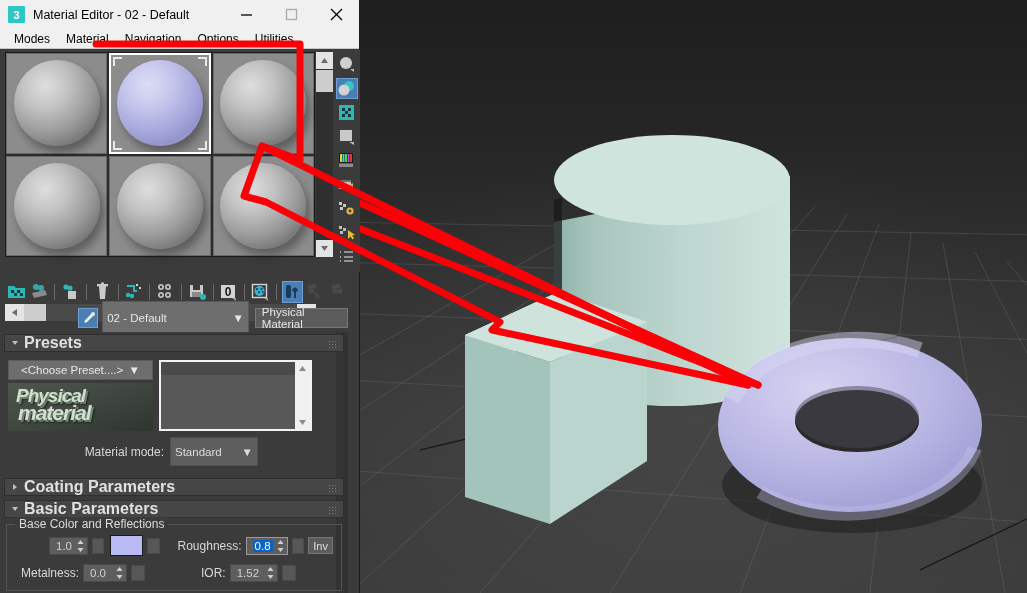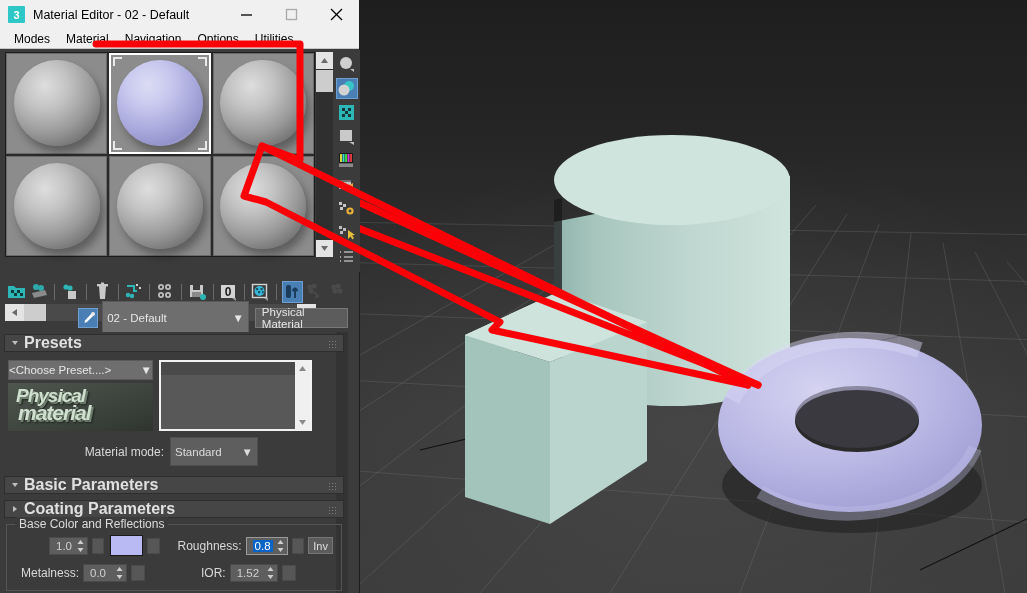--- a/index.html
+++ b/index.html
@@ -171,21 +171,21 @@
     position: absolute; right: 6px; top: 5px; width: 9px; height: 8px;
     background-image: radial-gradient(#8a8a8a 40%, transparent 41%);
     background-size: 3px 3px; opacity: .8;
   }
   .rollout-body { padding: 4px 8px 6px 8px; }
 
   .preset-row { display: flex; gap: 6px; margin-top: 4px; }
   .preset-combo {
     width: 145px; height: 20px; background: #6e6e6e; border: 1px solid #5a5a5a;
     display: flex; align-items: center; justify-content: space-between;
-    padding: 0 0; color: #e6e6e6; font-size: 11.5px;
+    padding: 0 12px; color: #e6e6e6; font-size: 11.5px;
   }
   .preset-img {
     width: 145px; height: 48px; margin-top: 3px;
     background: linear-gradient(160deg, #4e564e 0%, #3e453e 55%, #2f342f 100%);
     display: flex; align-items: center; justify-content: center;
     overflow: hidden; position: relative;
   }
   .preset-img .l1, .preset-img .l2 {
     position: absolute; font-weight: bold; font-style: italic;
     color: #cfe0cf; text-shadow: 2px 2px 0 #6e7d6e, 3px 3px 2px #1e231e;
@@ -696,37 +696,37 @@
         </div>
         <div class="matmode-row">
           <span class="matmode-label">Material mode:</span>
           <div class="matmode-combo">
             <span>Standard</span>
             <span class="mini">▼</span>
           </div>
         </div>
       </div>
 
+      <div class="rollout-header" style="margin-top:6px;">
+        <span class="ro-arrow">
+          <svg width="8" height="8">
+              <path d="M2 1 L6 4 L2 7 Z" fill="#c0c0c0"></path>
+            </svg>
+        </span>
+        <span class="ro-title">Coating Parameters</span>
+        <span class="ro-grip"></span>
+      </div>
+
       <div class="rollout-header" style="margin-top:4px;">
         <span class="ro-arrow">
           <svg width="8" height="8">
               <path d="M1 2 L7 2 L4 6 Z" fill="#c0c0c0"></path>
             </svg>
         </span>
         <span class="ro-title">Basic Parameters</span>
-        <span class="ro-grip"></span>
-      </div>
-
-      <div class="rollout-header" style="margin-top:6px;">
-        <span class="ro-arrow">
-          <svg width="8" height="8">
-              <path d="M2 1 L6 4 L2 7 Z" fill="#c0c0c0"></path>
-            </svg>
-        </span>
-        <span class="ro-title">Coating Parameters</span>
         <span class="ro-grip"></span>
       </div>
 
       <div class="group">
         <span class="group-label">Base Color and Reflections</span>
 
         <div class="prow">
           <div class="spin" style="width:44px; margin-left:34px;">
             <span class="val">1.0</span>
             <span class="arrows">

